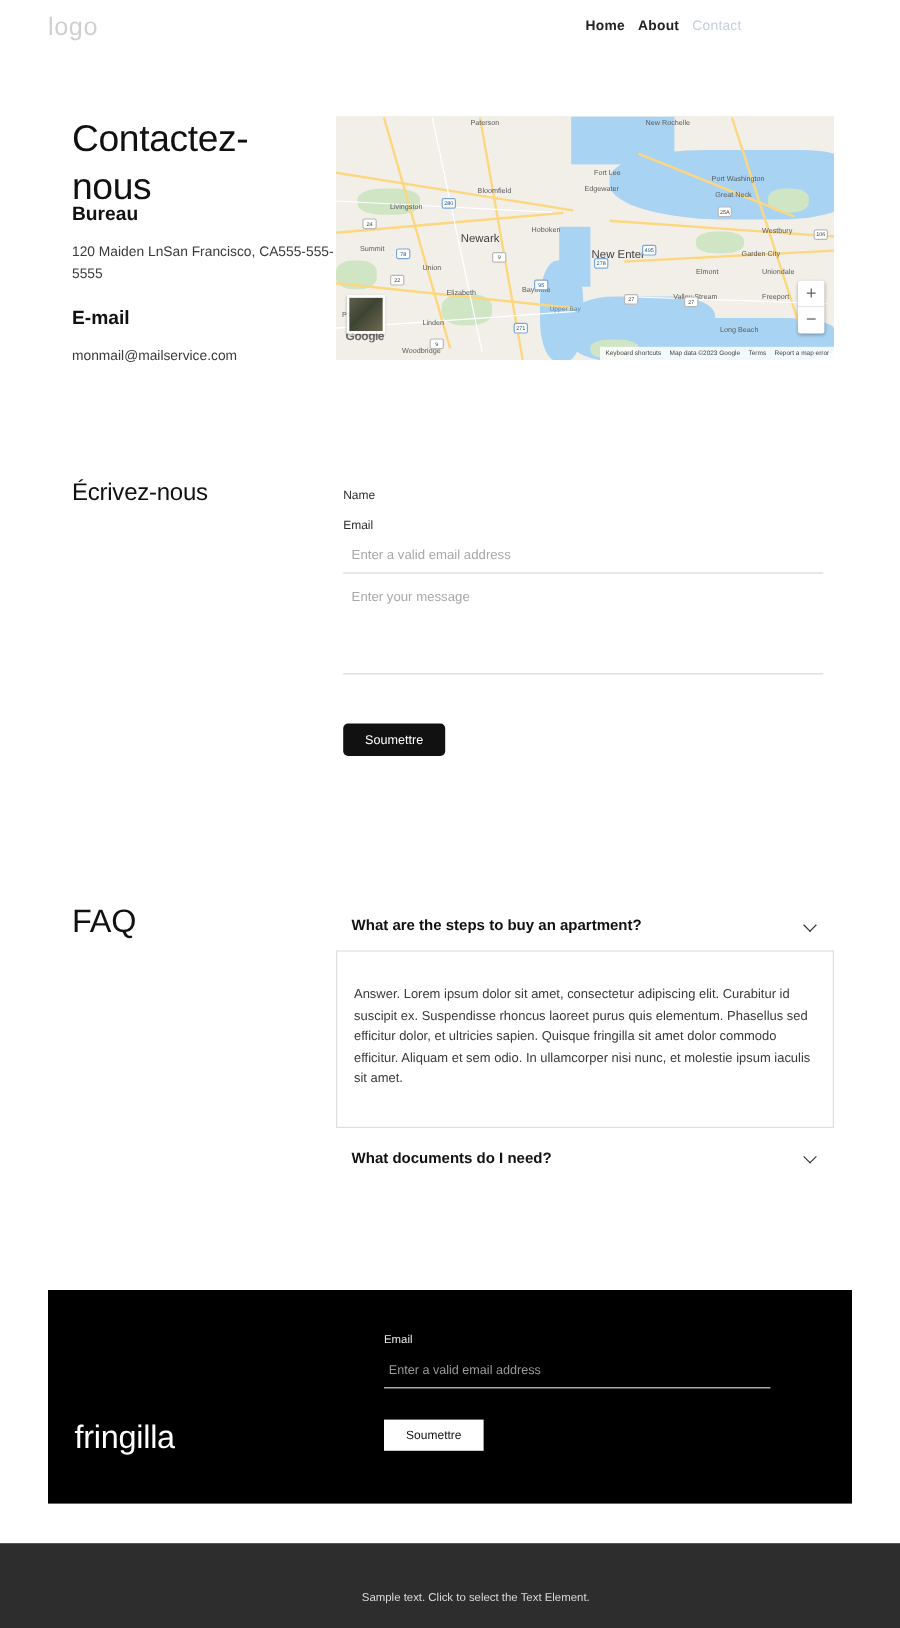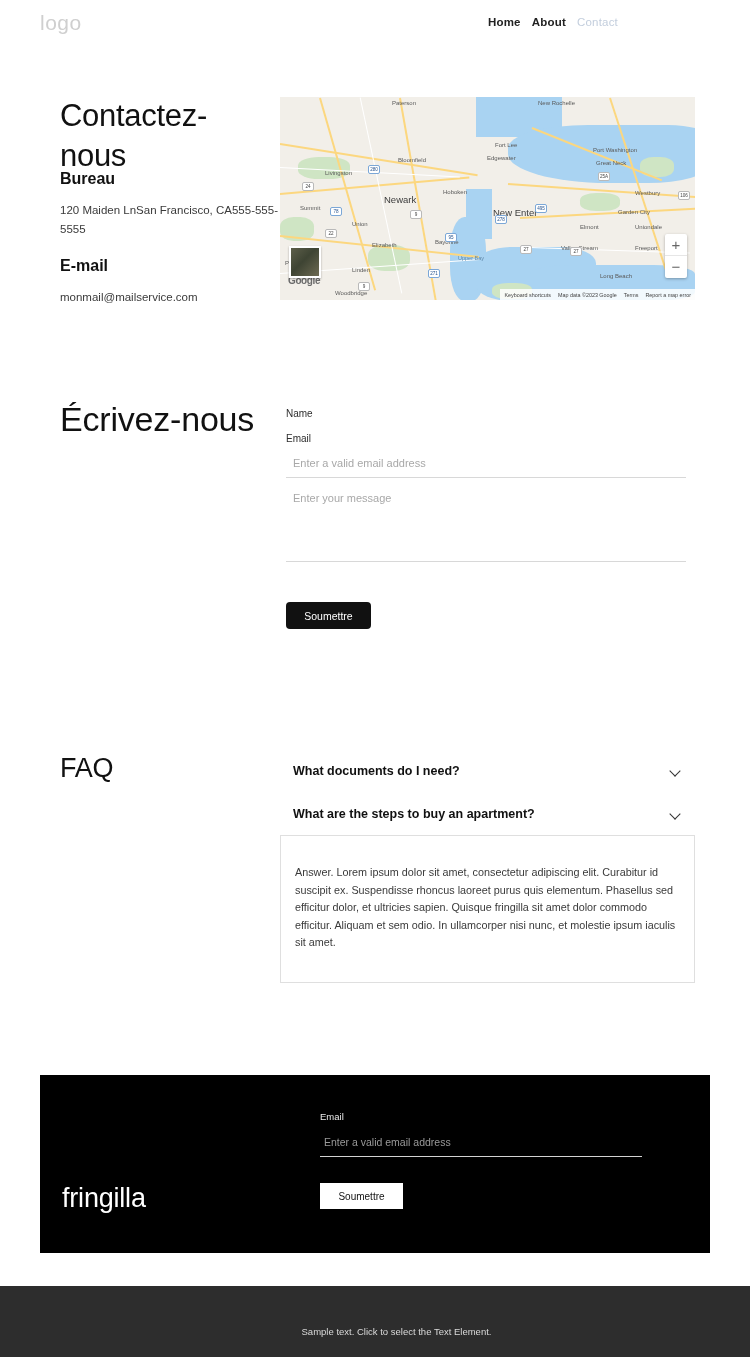--- a/index.html
+++ b/index.html
@@ -92,21 +92,21 @@
   }
   .map-foot span { font-size: 5.4px; color: #444; white-space: nowrap; }
   .goog {
     position: absolute; left: 8px; bottom: 14px; font-size: 10px;
     font-weight: 700; color: #6b6b6b; letter-spacing: -0.4px;
   }
 
   
   .form-head {
     position: absolute; left: 60px; top: 400px;
-    font-size: 34px; color: #111; font-weight: 400; letter-spacing: -0.2px;
+    font-size: 20px; color: #111; font-weight: 400; letter-spacing: -0.2px;
   }
   .form { position: absolute; left: 286px; top: 408px; width: 400px; }
   .f-label { font-size: 10px; color: #2d2d2d; margin-bottom: 9px; font-weight: 400; }
   .f-input {
     width: 400px; border: none; border-bottom: 1px solid #d8d8d8;
     font-size: 11px; color: #333; padding: 0 0 8px 7px; outline: none;
     background: transparent; font-family: "Liberation Sans", sans-serif;
   }
   .f-input::placeholder { color: #a8a8a8; }
   .f-group { margin-bottom: 14px; }
@@ -305,35 +305,35 @@
       <input class="f-input" type="text" placeholder="Enter a valid email address" style="">
     </div>
     <div class="f-group">
       <textarea class="f-area" placeholder="Enter your message" style=""></textarea>
     </div>
     <button class="submit-dark">Soumettre</button>
   </div>
 
   <div class="faq-head">FAQ</div>
   <div class="faq">
-    <div class="faq-item" style="margin-top:0;">
-      <div class="faq-q">
-        <div class="qtext">What documents do I need?</div>
-        <div class="chev"></div>
-      </div>
-    </div>
     <div class="faq-item">
       <div class="faq-q">
         <div class="qtext">What are the steps to buy an apartment?</div>
         <div class="chev"></div>
       </div>
       <div class="faq-a">
         <p>Answer. Lorem ipsum dolor sit amet, consectetur adipiscing elit. Curabitur id suscipit ex. Suspendisse rhoncus laoreet purus quis elementum. Phasellus sed efficitur dolor, et ultricies sapien. Quisque fringilla sit amet dolor commodo efficitur. Aliquam et sem odio. In ullamcorper nisi nunc, et molestie ipsum iaculis sit amet.</p>
       </div>
     </div>
+    <div class="faq-item" style="margin-top:0;">
+      <div class="faq-q">
+        <div class="qtext">What documents do I need?</div>
+        <div class="chev"></div>
+      </div>
+    </div>
   </div>
 
   <div class="news">
     <div class="news-head">
       <span class="l1">à notre</span>
       <span class="l2">fringilla</span>
     </div>
     <div class="news-form">
       <div class="n-label">Email</div>
       <input class="n-input" type="text" placeholder="Enter a valid email address" style="">

